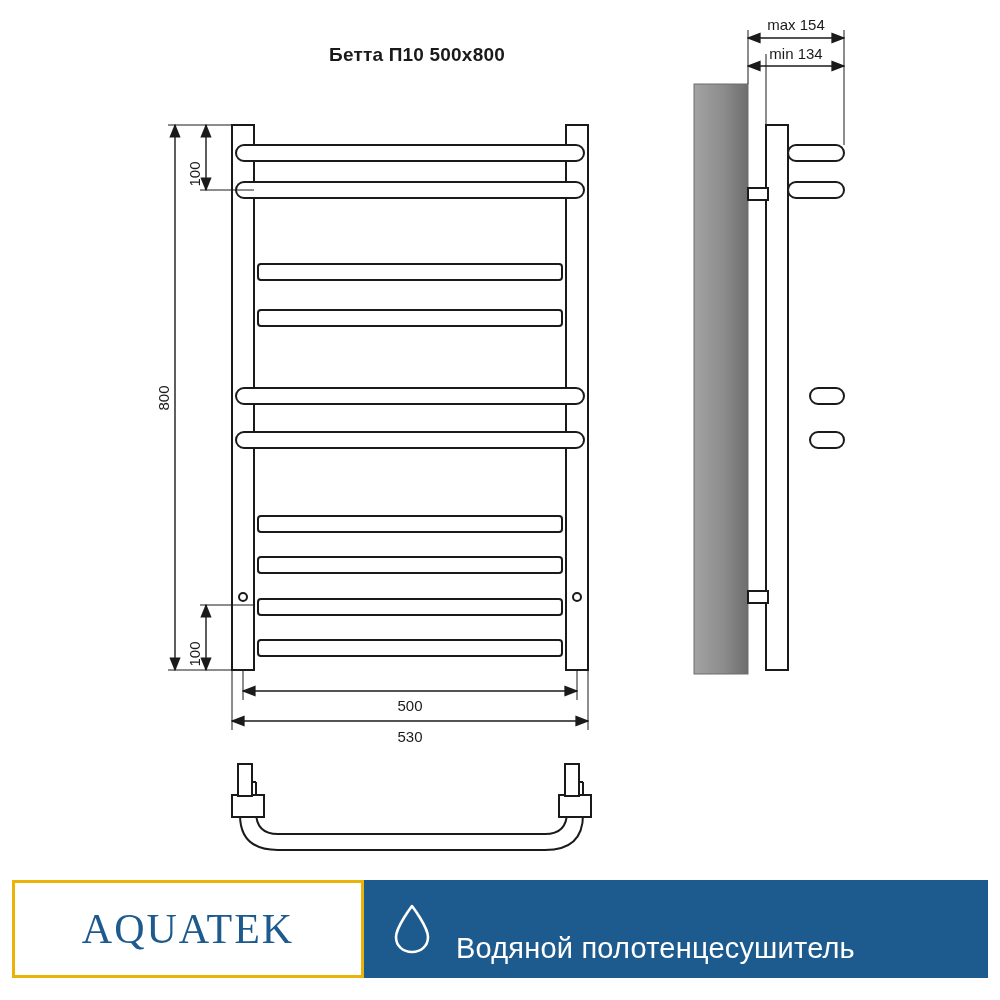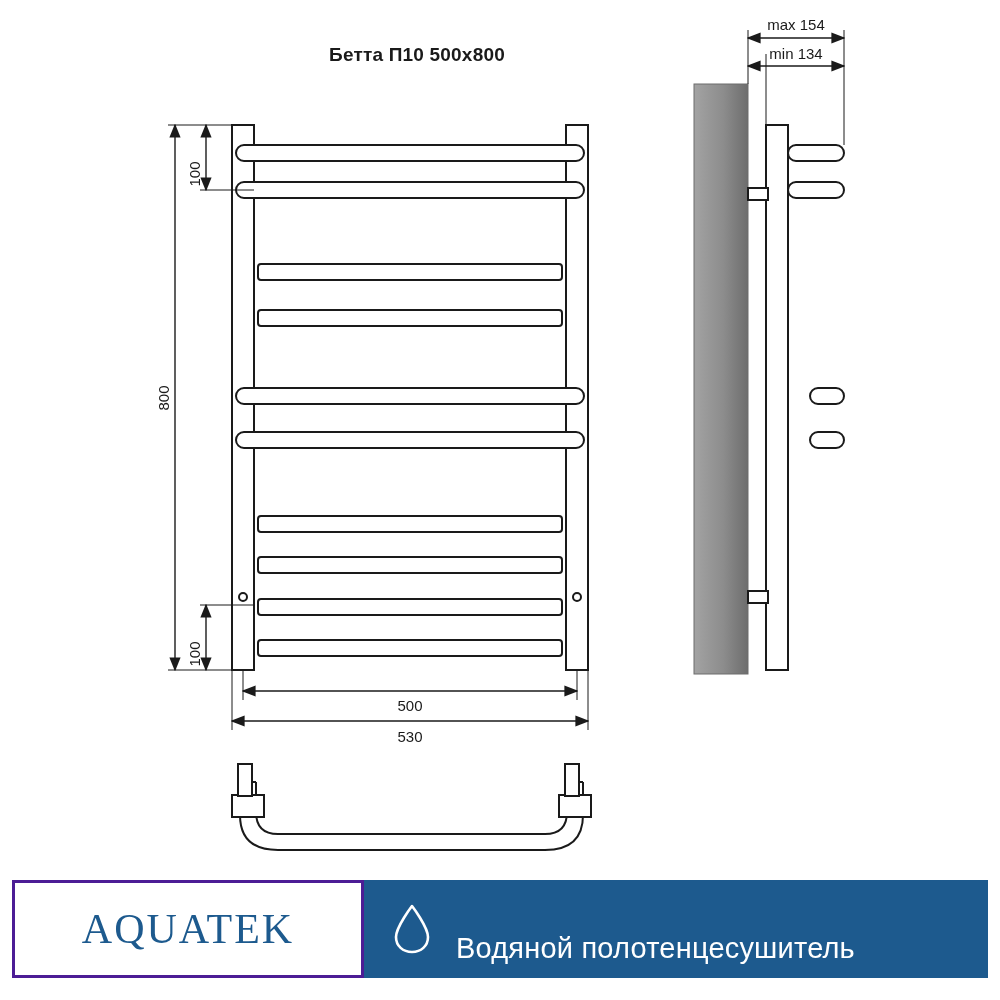--- a/index.html
+++ b/index.html
@@ -43,21 +43,21 @@
     left: 12px;
     top: 880px;
     width: 976px;
     height: 98px;
     display: flex;
     align-items: stretch;
   }
   .footer-logo {
     width: 352px;
     background: #ffffff;
-    border: 3px solid #4c1d95;
+    border: 3px solid #eab308;
     box-sizing: border-box;
     display: flex;
     align-items: center;
     justify-content: center;
   }
   .footer-logo-text {
     font-family: "Liberation Serif", serif;
     font-size: 42px;
     letter-spacing: 2px;
     color: #1d5a8e;

